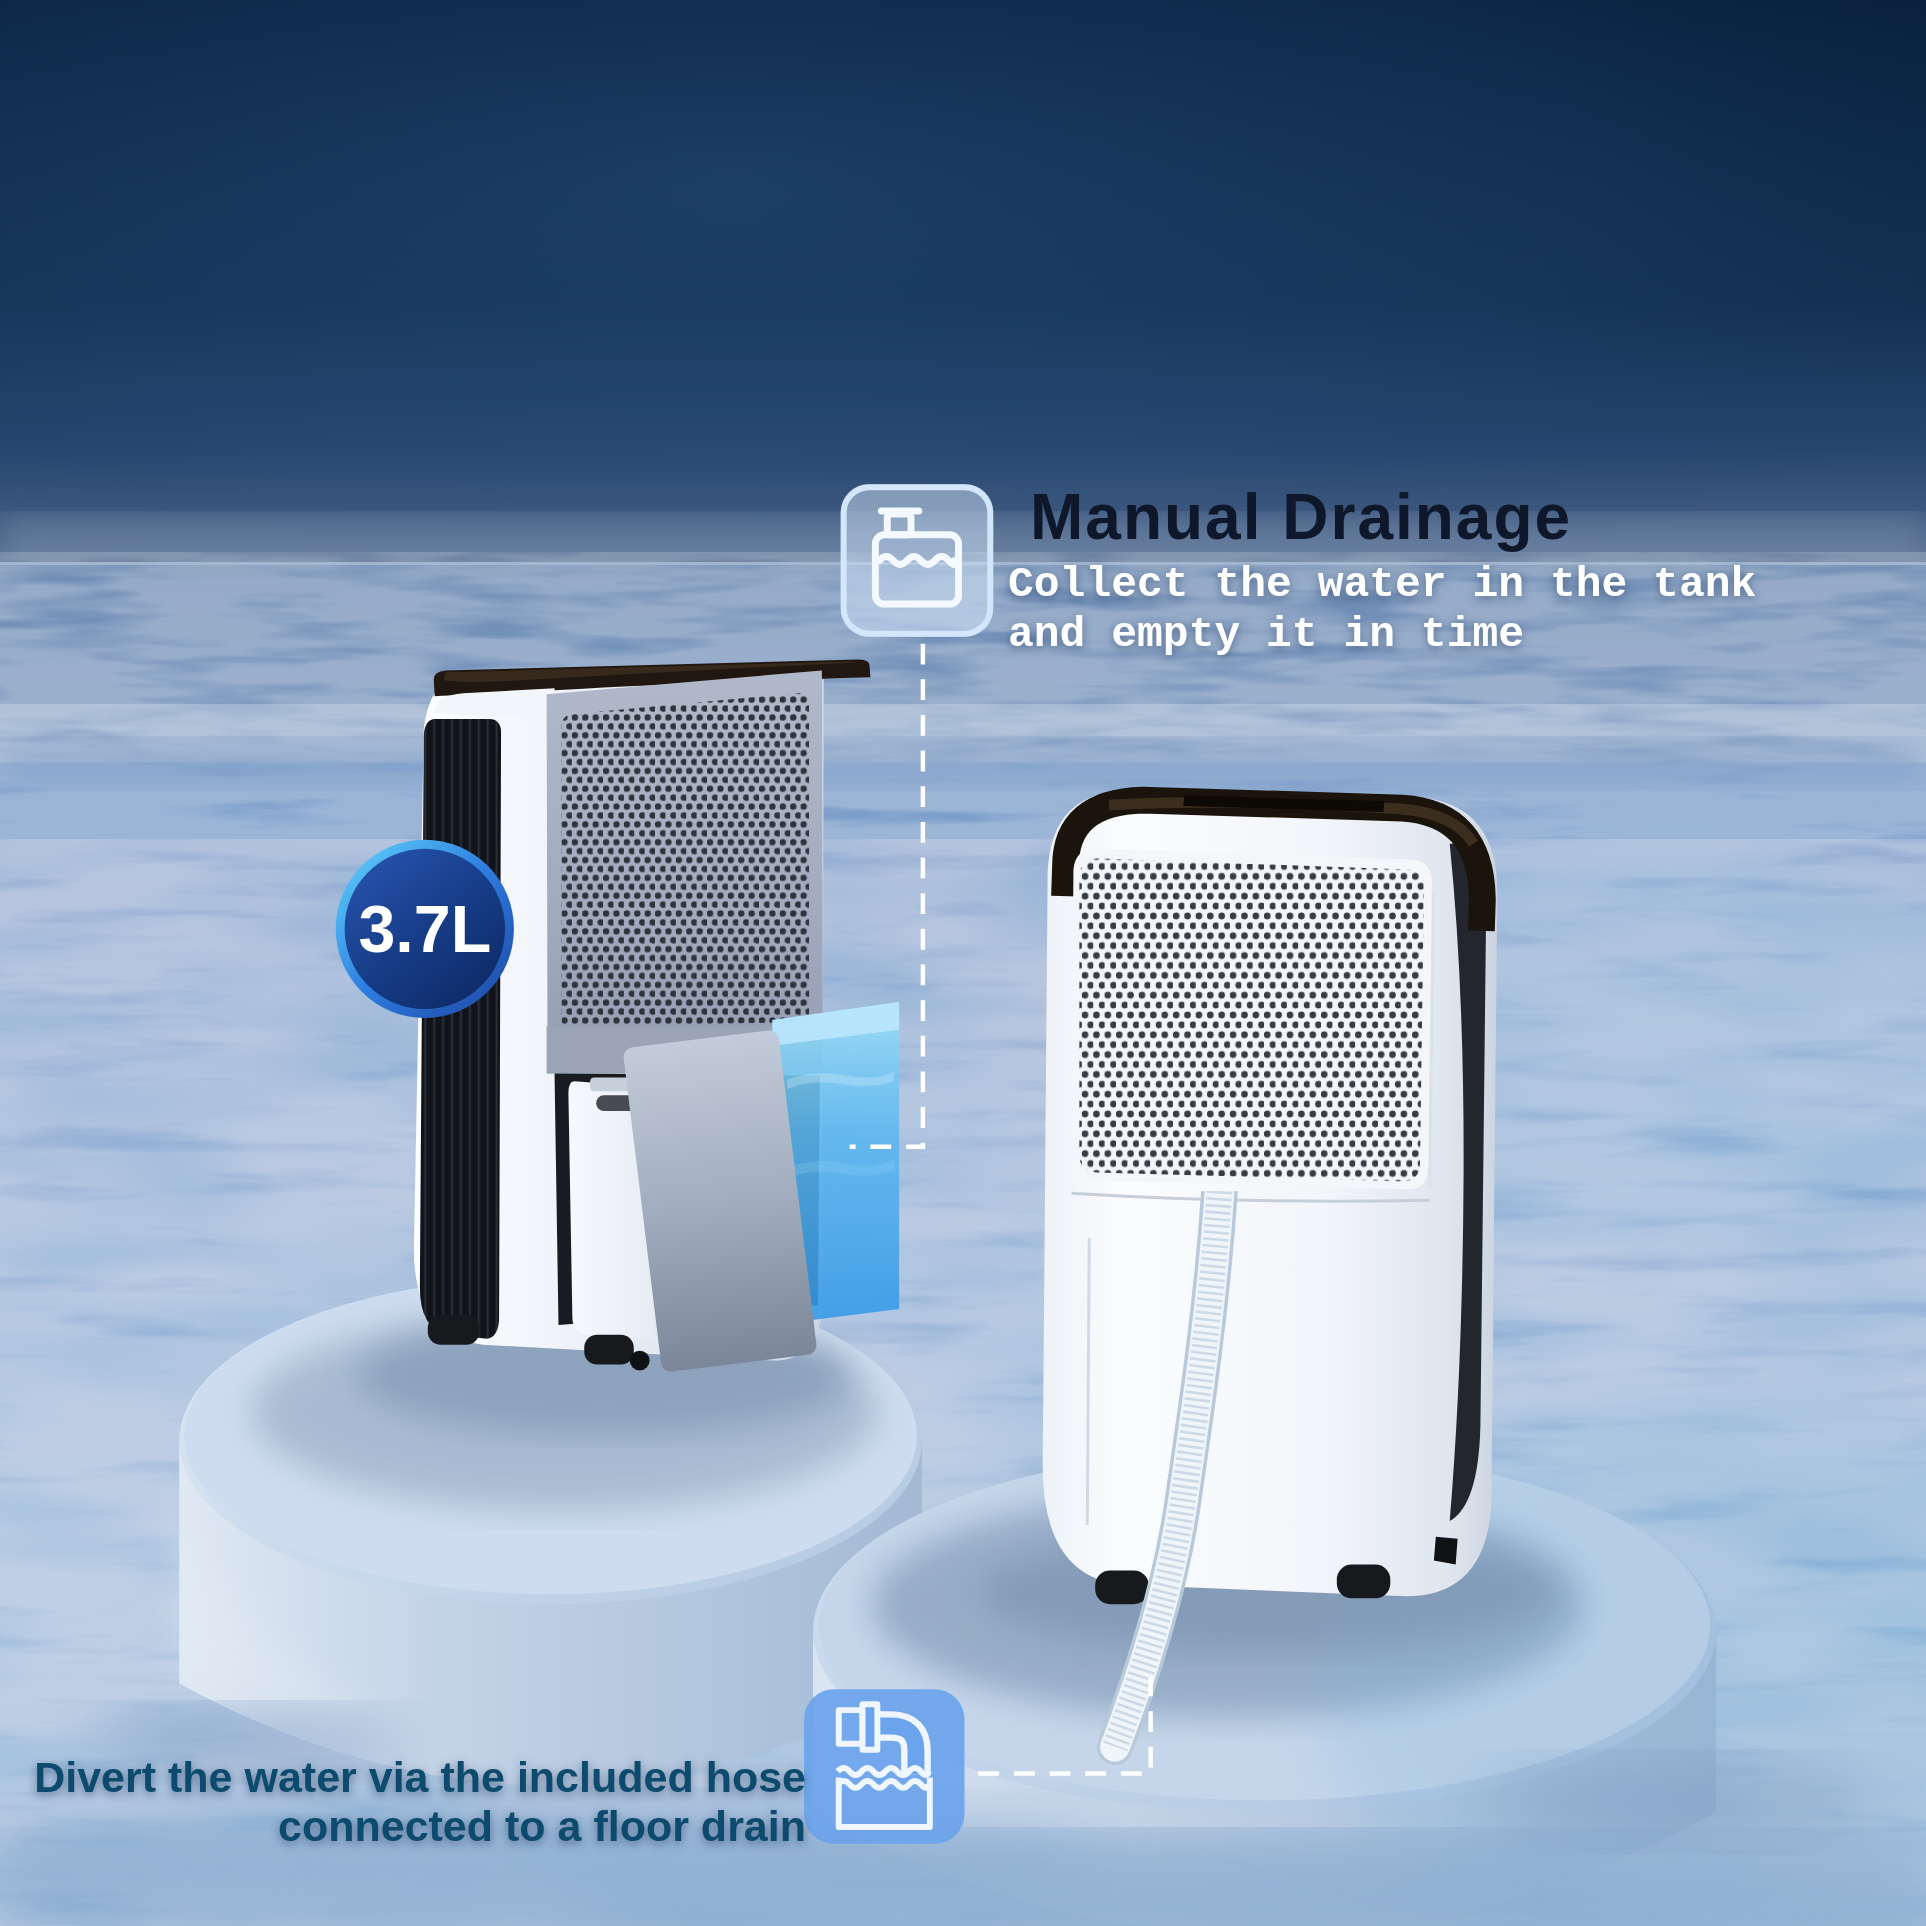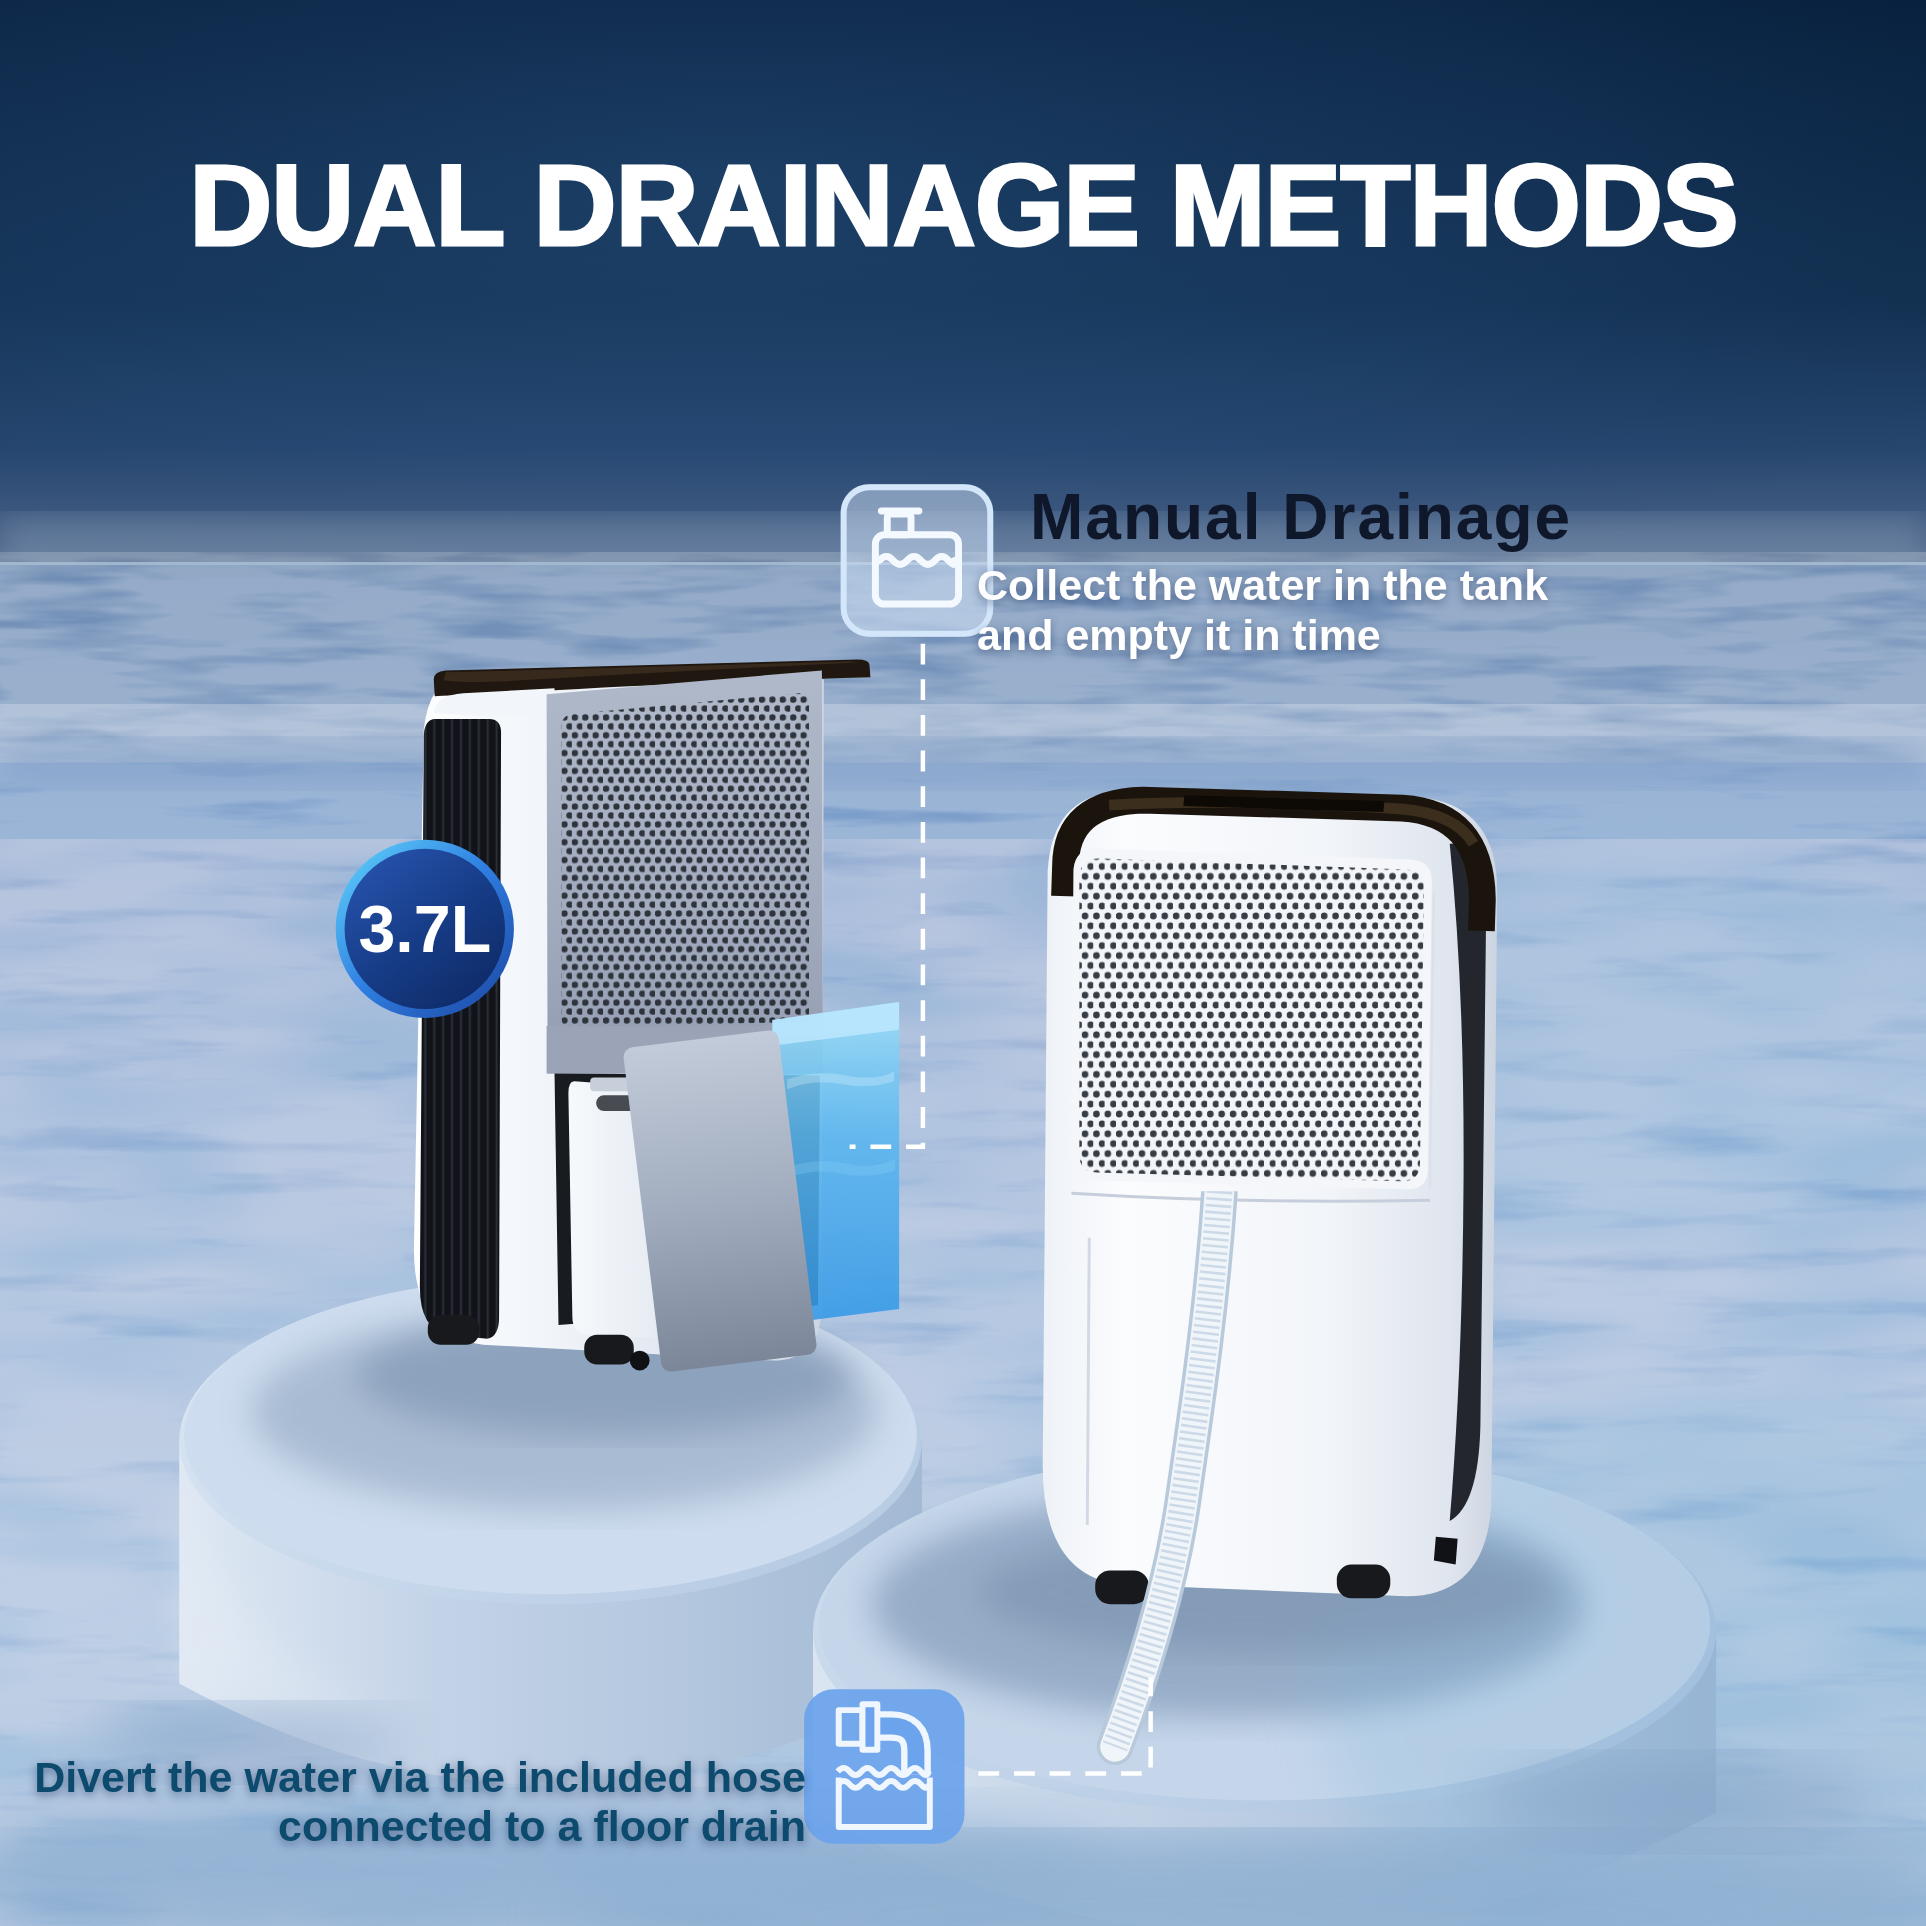--- a/index.html
+++ b/index.html
@@ -1,21 +1,21 @@
 <!DOCTYPE html>
 <html><head>
 <meta charset="utf-8">
 <style>
   html,body{margin:0;padding:0;width:1927px;height:1927px;overflow:hidden;background:#9db6d4;}
   #stage{position:relative;width:1927px;height:1927px;font-family:"Liberation Sans",sans-serif;}
   #scene{position:absolute;left:0;top:0;}
   .t{position:absolute;white-space:nowrap;}
   #title{left:50%;top:139px;transform:translateX(-50%);color:#ffffff;font-weight:bold;font-size:115px;letter-spacing:-1px;-webkit-text-stroke:3px #ffffff;}
   #mhead{left:1030px;top:480px;color:#0f172a;font-weight:bold;font-size:64px;letter-spacing:2px;}
-  #mbody{left:977px;top:560px;color:#ffffff;font-size:43px;line-height:50px;font-weight:bold;text-shadow:0 3px 10px rgba(25,45,85,.5);}
+  #mbody{left:1008px;top:560px;color:#ffffff;font-size:43px;line-height:50px;font-weight:bold;text-shadow:0 3px 10px rgba(25,45,85,.5);font-family:Liberation Mono, monospace;}
   #ahead{right:1150px;top:1673px;color:#2a6cf0;font-weight:bold;font-size:64px;letter-spacing:2px;}
   #abody{right:1121px;top:1753px;color:#0c4a6e;font-size:43px;line-height:49px;font-weight:bold;text-align:right;text-shadow:0 3px 10px rgba(25,45,85,.5);}
 </style>
 </head>
 <body>
 <div id="stage">
 <svg id="scene" width="1927" height="1927" viewBox="0 0 1946 1946">
 <defs>
   <linearGradient id="sky" x1="0" y1="0" x2="0" y2="1">
     <stop offset="0" stop-color="#08203d"></stop>
@@ -286,18 +286,17 @@
       <rect x="847" y="1727" width="24" height="34" stroke-width="6"></rect>
       <rect x="871" y="1721" width="15" height="46" stroke-width="6" fill="#6ba3ec"></rect>
       <path d="M846,1789 q6,-7 12,0 t12,0 t12,0 t12,0 t12,0 t12,0 t12,0 t8,0" stroke-width="6"></path>
       <path d="M846,1802 q6,-7 12,0 t12,0 t12,0 t12,0 t12,0 t12,0 t12,0 t8,0" stroke-width="6"></path>
       <path d="M847,1795 L847,1845 L939,1845 L939,1795" stroke-width="6"></path>
     </g>
   </g>
 </g>
 </svg>
 
-<div class="t" id="title">DUAL DRAINAGE METHODS</div>
 <div class="t" id="mhead">Manual Drainage</div>
 <div class="t" id="mbody">Collect the water in the tank<br>and empty it in time</div>
 <div class="t" id="abody">Divert the water via the included hose<br>connected to a floor drain</div>
 </div>
 
 
 </body></html>

